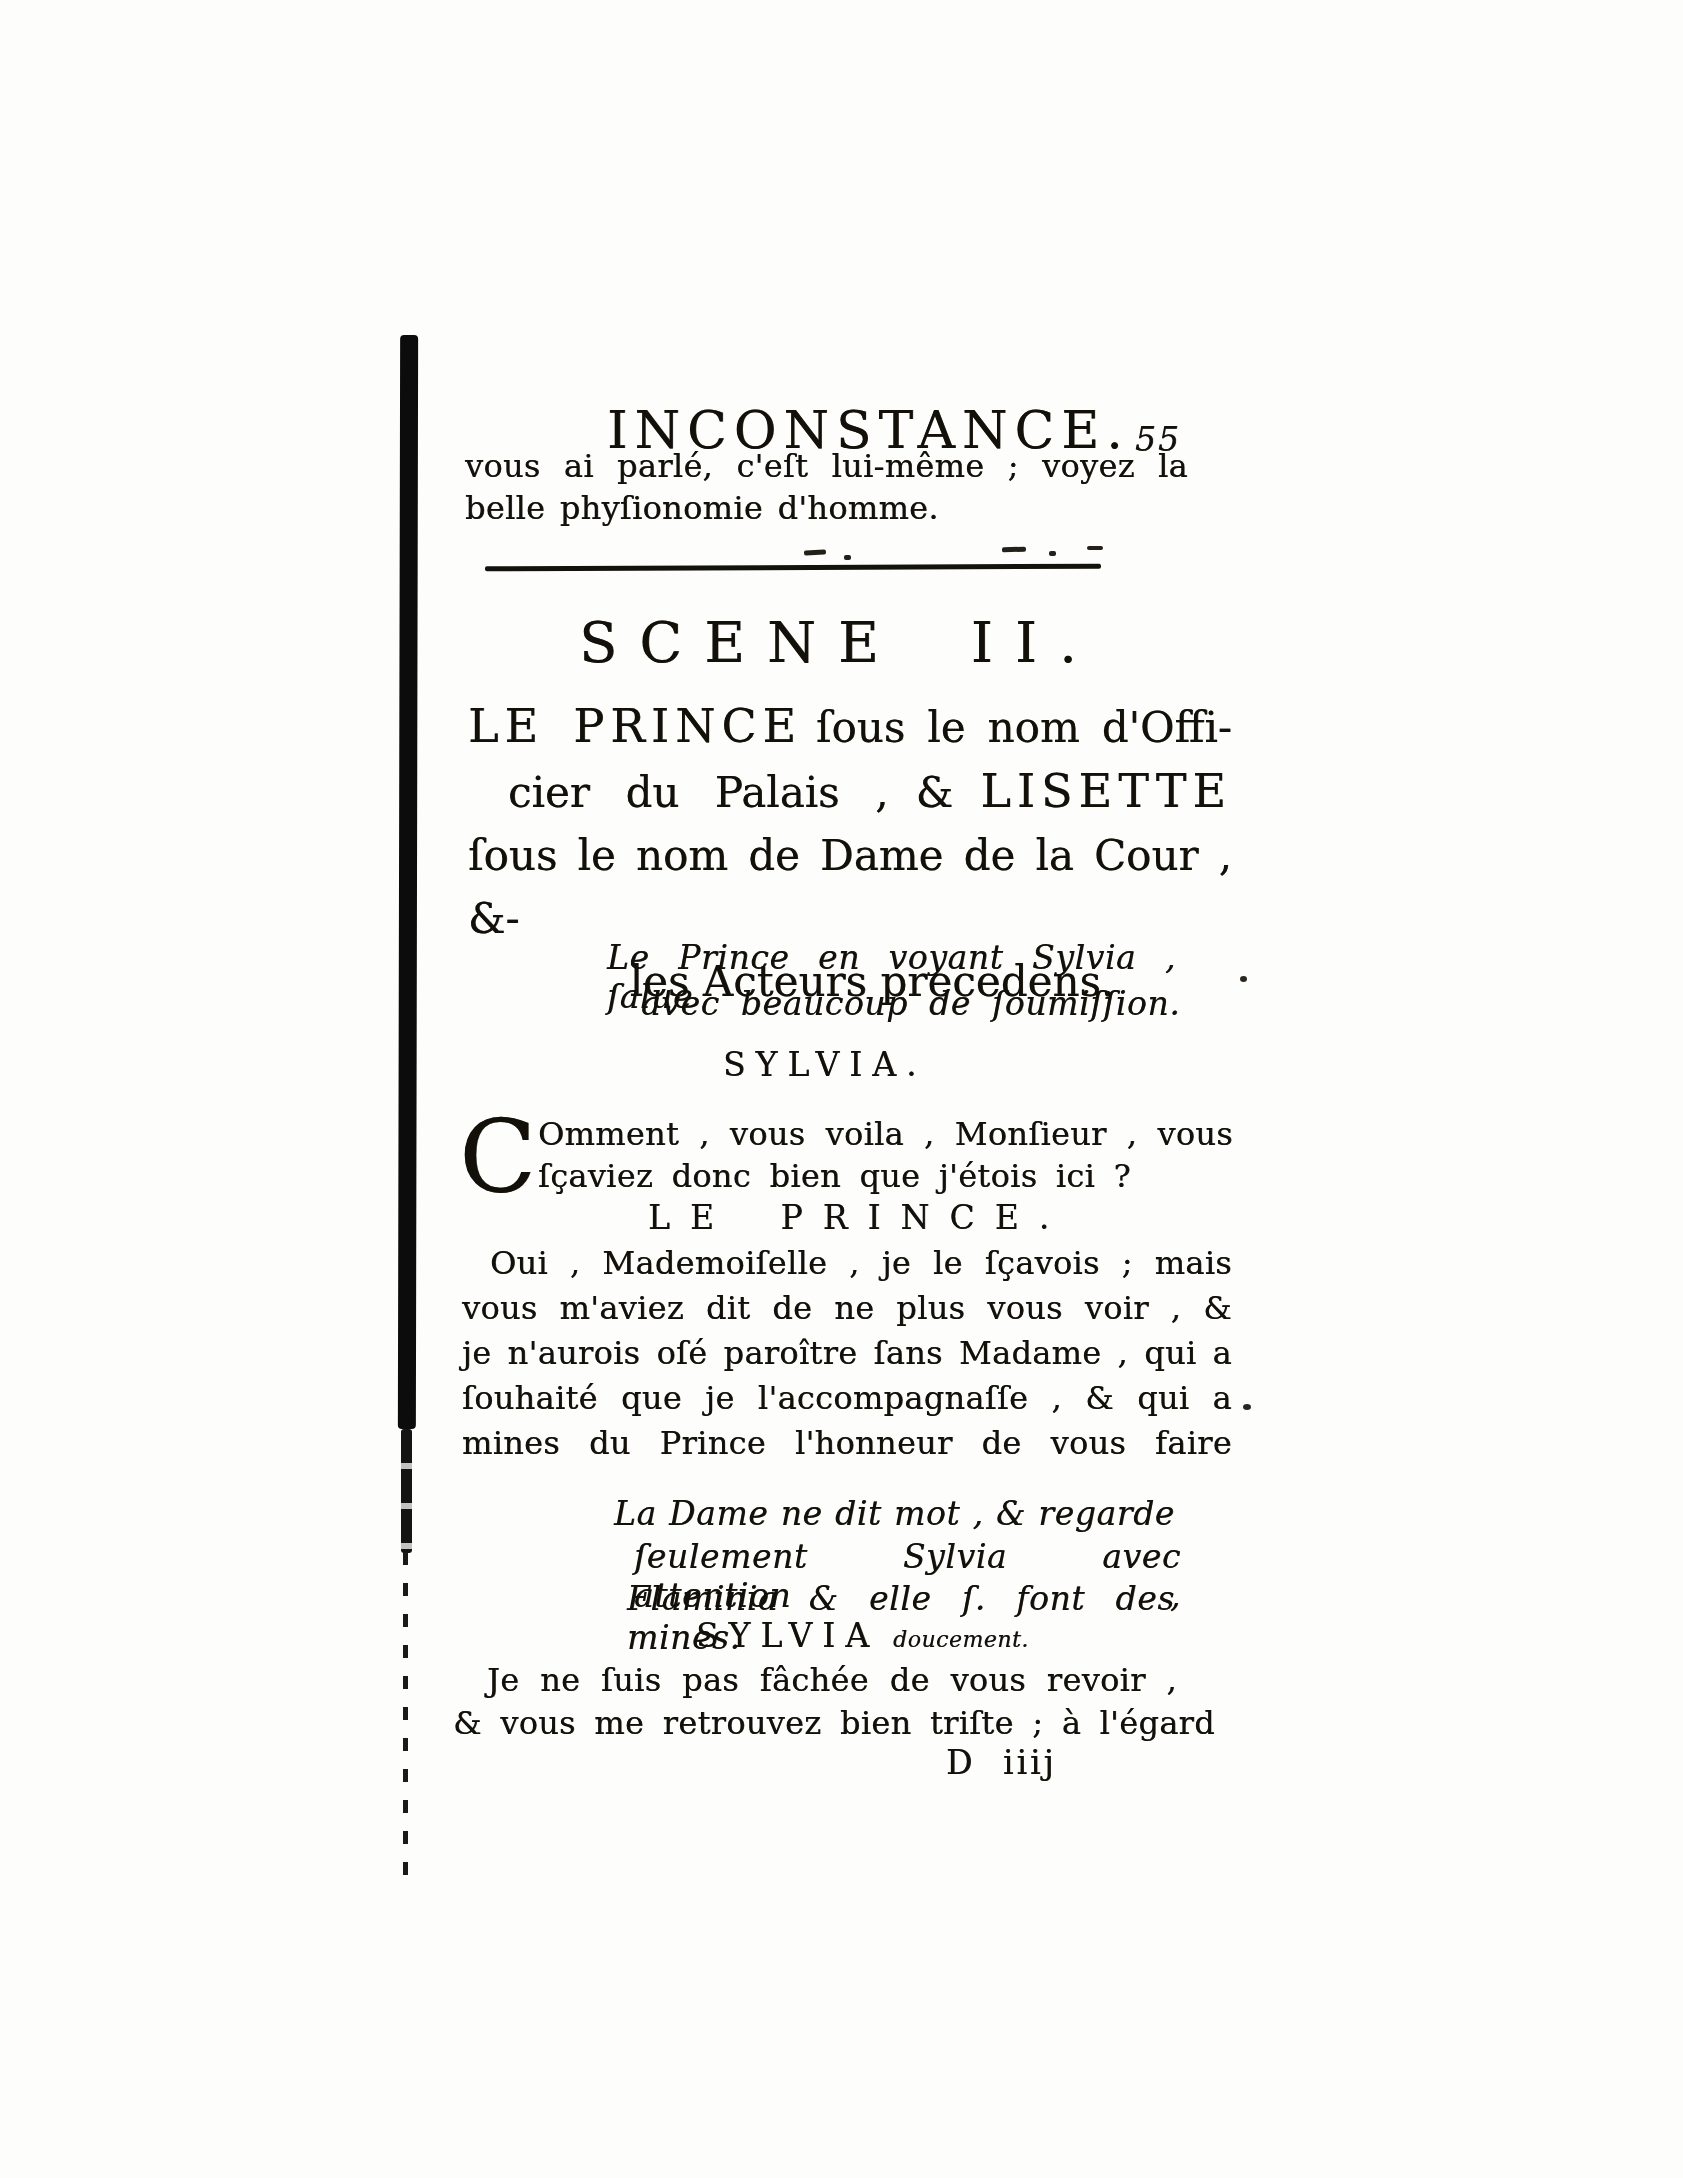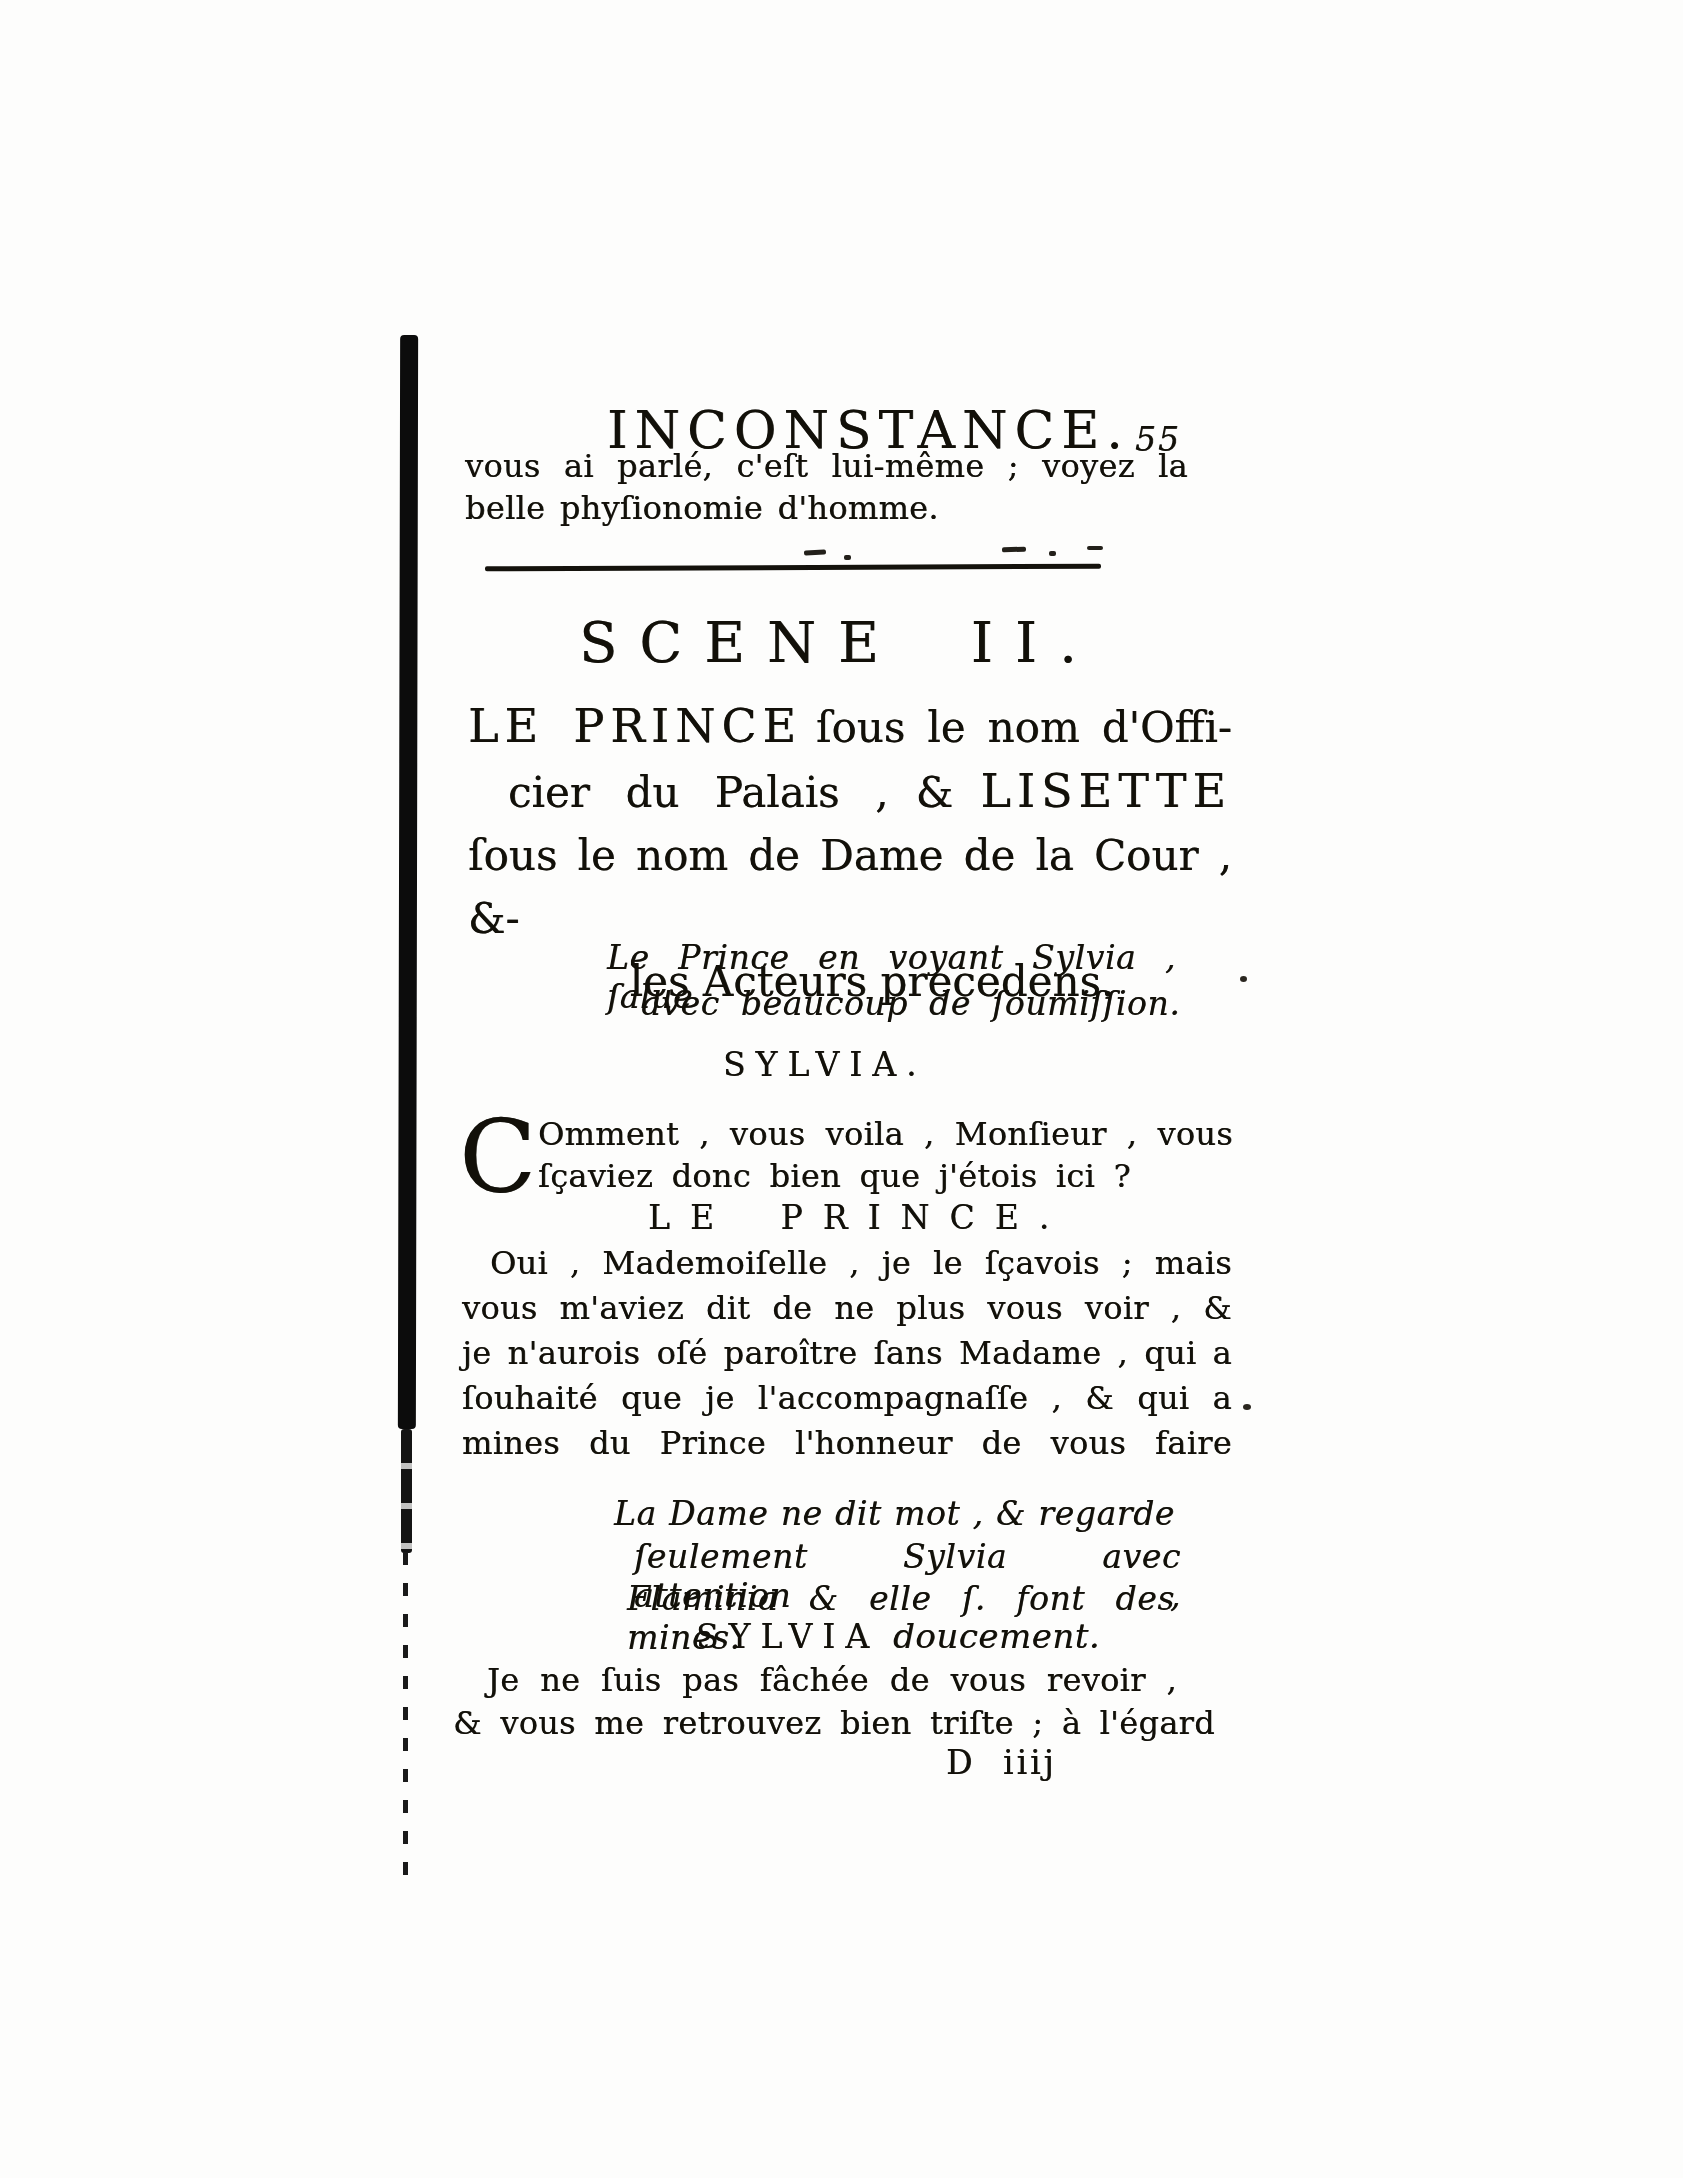--- a/index.html
+++ b/index.html
@@ -47,21 +47,21 @@
   .d2a { left:614px; top:1494px; width:561px; }
   .d2b { left:634px; top:1537px; width:547px; }
   .d2c { left:627px; top:1579px; width:548px; }
 
   
   .speaker { font-size:33px; }
   .sp-sylvia1 { left:723px; top:1045px; letter-spacing:10px; }
   .sp-prince  { left:648px; top:1198px; letter-spacing:20px; word-spacing:16px; }
   .sp-sylvia2 { left:696px; top:1616px; }
   .sp-sylvia2 .caps { letter-spacing:10px; }
-  .sp-sylvia2 .dou  { font-style:italic; font-size:34px; margin-left:14px; letter-spacing:0.5px; }
+  .sp-sylvia2 .dou  { font-style:italic; font-size:22px; margin-left:14px; letter-spacing:0.5px; }
 
   
   .dropcap { left:459px; top:1107px; font-size:101px; line-height:1; }
   .sy1 { left:538px; top:1115px; width:695px; }
   .sy2 { left:538px; top:1157px; word-spacing:8px; }
 
   
   .prince-block { left:462px; top:1241px; width:770px; line-height:45px; }
   .prince-block .first { padding-left:28px; }
 

